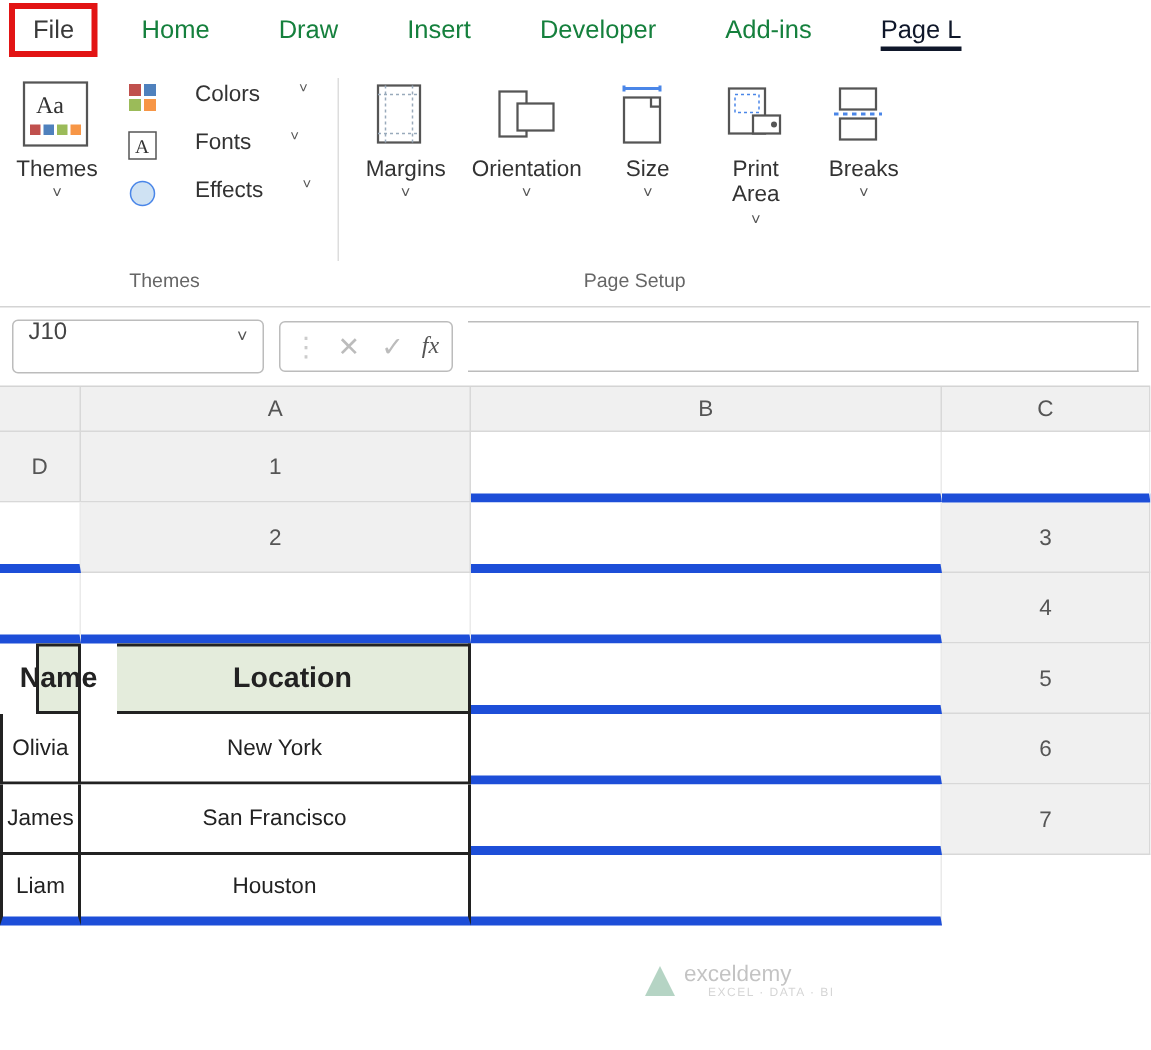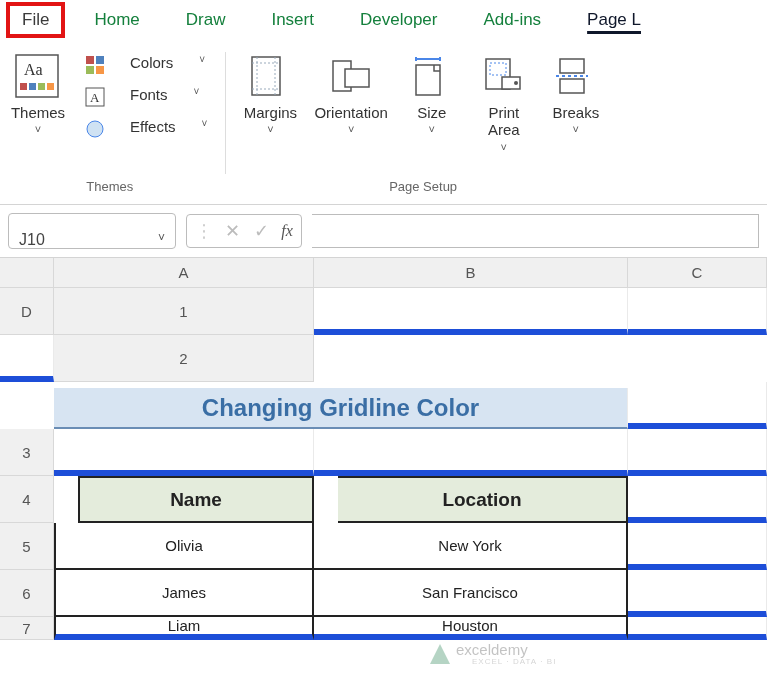--- a/index.html
+++ b/index.html
@@ -141,21 +141,21 @@
     display: flex;
     align-items: center;
     gap: 10px;
   }
   .name-box {
     border: 1px solid #bcbcbc;
     border-radius: 4px;
     height: 34px;
     width: 168px;
     display: flex;
-    align-items: flex-start;
+    align-items: flex-end;
     padding: 17px 10px;
     font-size: 16px;
     color: #444;
     justify-content: space-between;
   }
   .name-box .chev { font-size: 12px; color: #555; }
   .fb-sep { color: #ccc; font-size: 18px; }
   .fb-btn { color: #bcbcbc; font-size: 18px; padding: 0 2px; cursor: pointer; }
   .fx { font-style: italic; font-family: "Times New Roman", serif; color: #555; font-size: 16px;}
   .formula-input {
@@ -414,21 +414,20 @@
   <div class="col-header">B</div>
   <div class="col-header">C</div>
   <div class="col-header">D</div>
 
   <div class="row-header">1</div>
   <div class="cell"></div>
   <div class="cell"></div>
   <div class="cell"></div>
 
   <div class="row-header">2</div>
-  <div class="cell title-cell">Changing Gridline Color</div>
   <div class="cell"></div>
 
   <div class="row-header">3</div>
   <div class="cell"></div>
   <div class="cell"></div>
   <div class="cell"></div>
 
   <div class="row-header">4</div>
   <div class="cell tbl-header tborder-top tborder-left tborder-mid-v tborder-mid-h">Name</div>
   <div class="cell tbl-header tborder-top tborder-right tborder-mid-h">Location</div>

